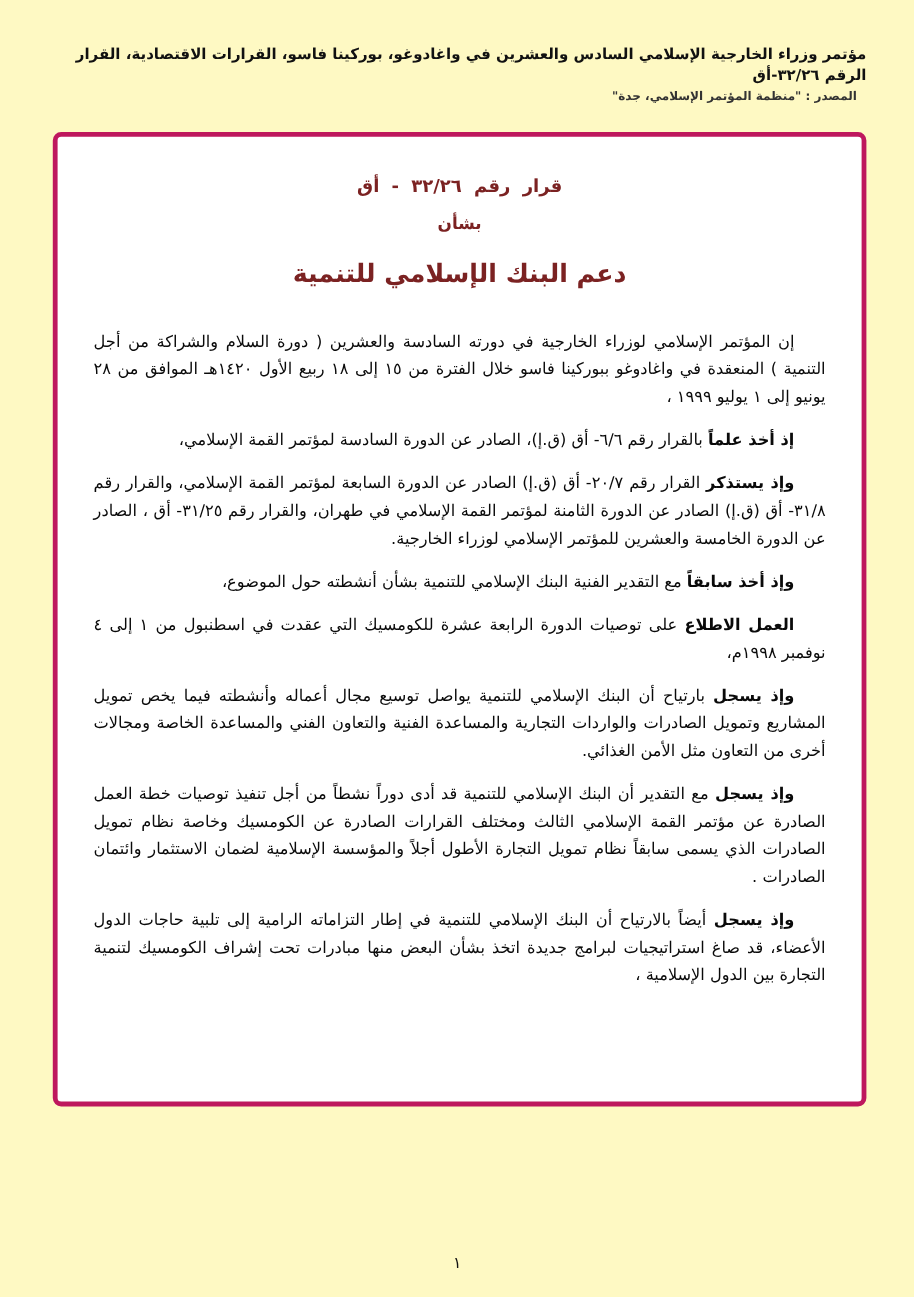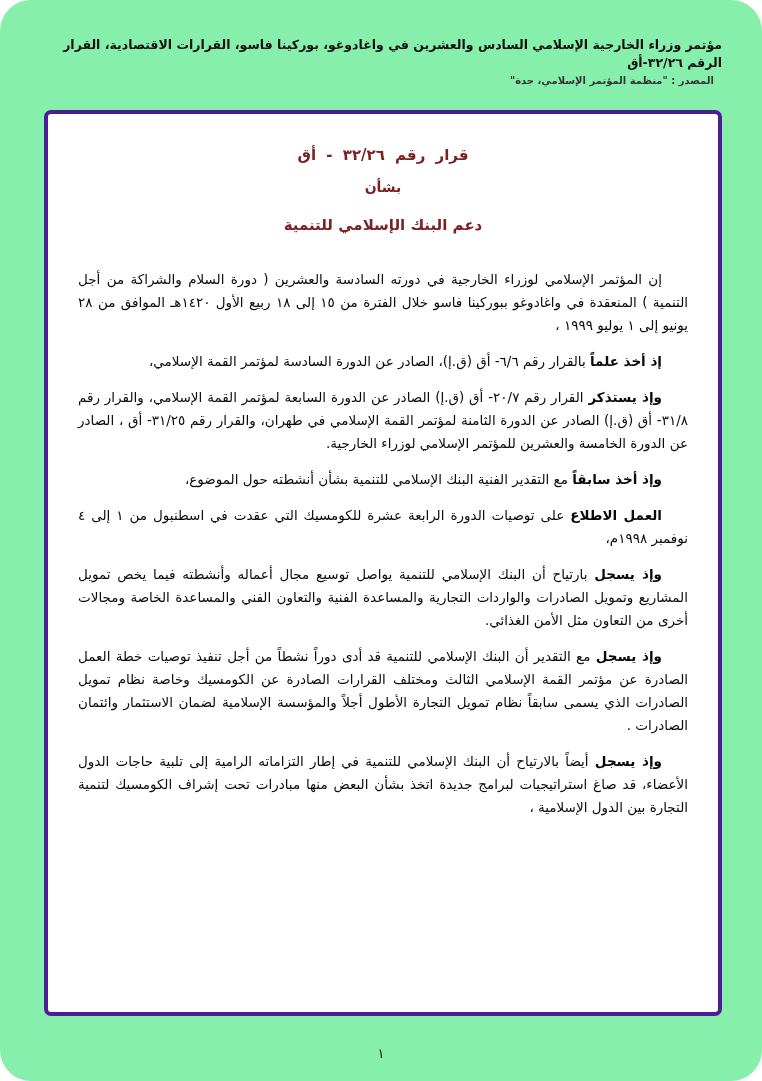--- a/index.html
+++ b/index.html
@@ -4,25 +4,24 @@
 <style>
   html, body {
     margin: 0;
     padding: 0;
     background: #ffffff;
   }
   .page {
     position: relative;
     width: 762px;
     height: 1081px;
-    background: #86efac;
+    background: #fef9c3;
     font-family: "DejaVu Sans", sans-serif;
     color: #000;
     overflow: hidden;
-    border-radius: 31px;
   }
   .doc-header {
     position: absolute;
     top: 36px;
     right: 40px;
     left: 40px;
     direction: rtl;
     text-align: right;
   }
   .doc-header-line1 {
@@ -36,22 +35,22 @@
     font-weight: bold;
     color: #333;
     margin-top: 3px;
     padding-right: 8px;
   }
   .green-frame {
     position: absolute;
     top: 110px;
     left: 44px;
     width: 678px;
-    height: 906px;
-    border: 4px solid #4c1d95;
+    height: 812px;
+    border: 4px solid #be185d;
     border-radius: 7px;
     background: #ffffff;
     box-sizing: border-box;
   }
   .frame-content {
     position: absolute;
     top: 0; left: 0; right: 0; bottom: 0;
     padding: 22px 30px 20px 30px;
     direction: rtl;
     overflow: hidden;
@@ -68,21 +67,21 @@
     letter-spacing: 2px;
     word-spacing: 5px;
     margin-bottom: 15px;
   }
   .title-line2 {
     font-size: 14px;
     letter-spacing: 2px;
     margin-bottom: 21px;
   }
   .title-line3 {
-    font-size: 15px;
+    font-size: 21px;
     letter-spacing: 1px;
   }
   .para {
     font-size: 13.5px;
     line-height: 23px;
     text-align: justify;
     margin: 0 0 13px 0;
     color: #0a0a0a;
     text-indent: 26px;
   }

